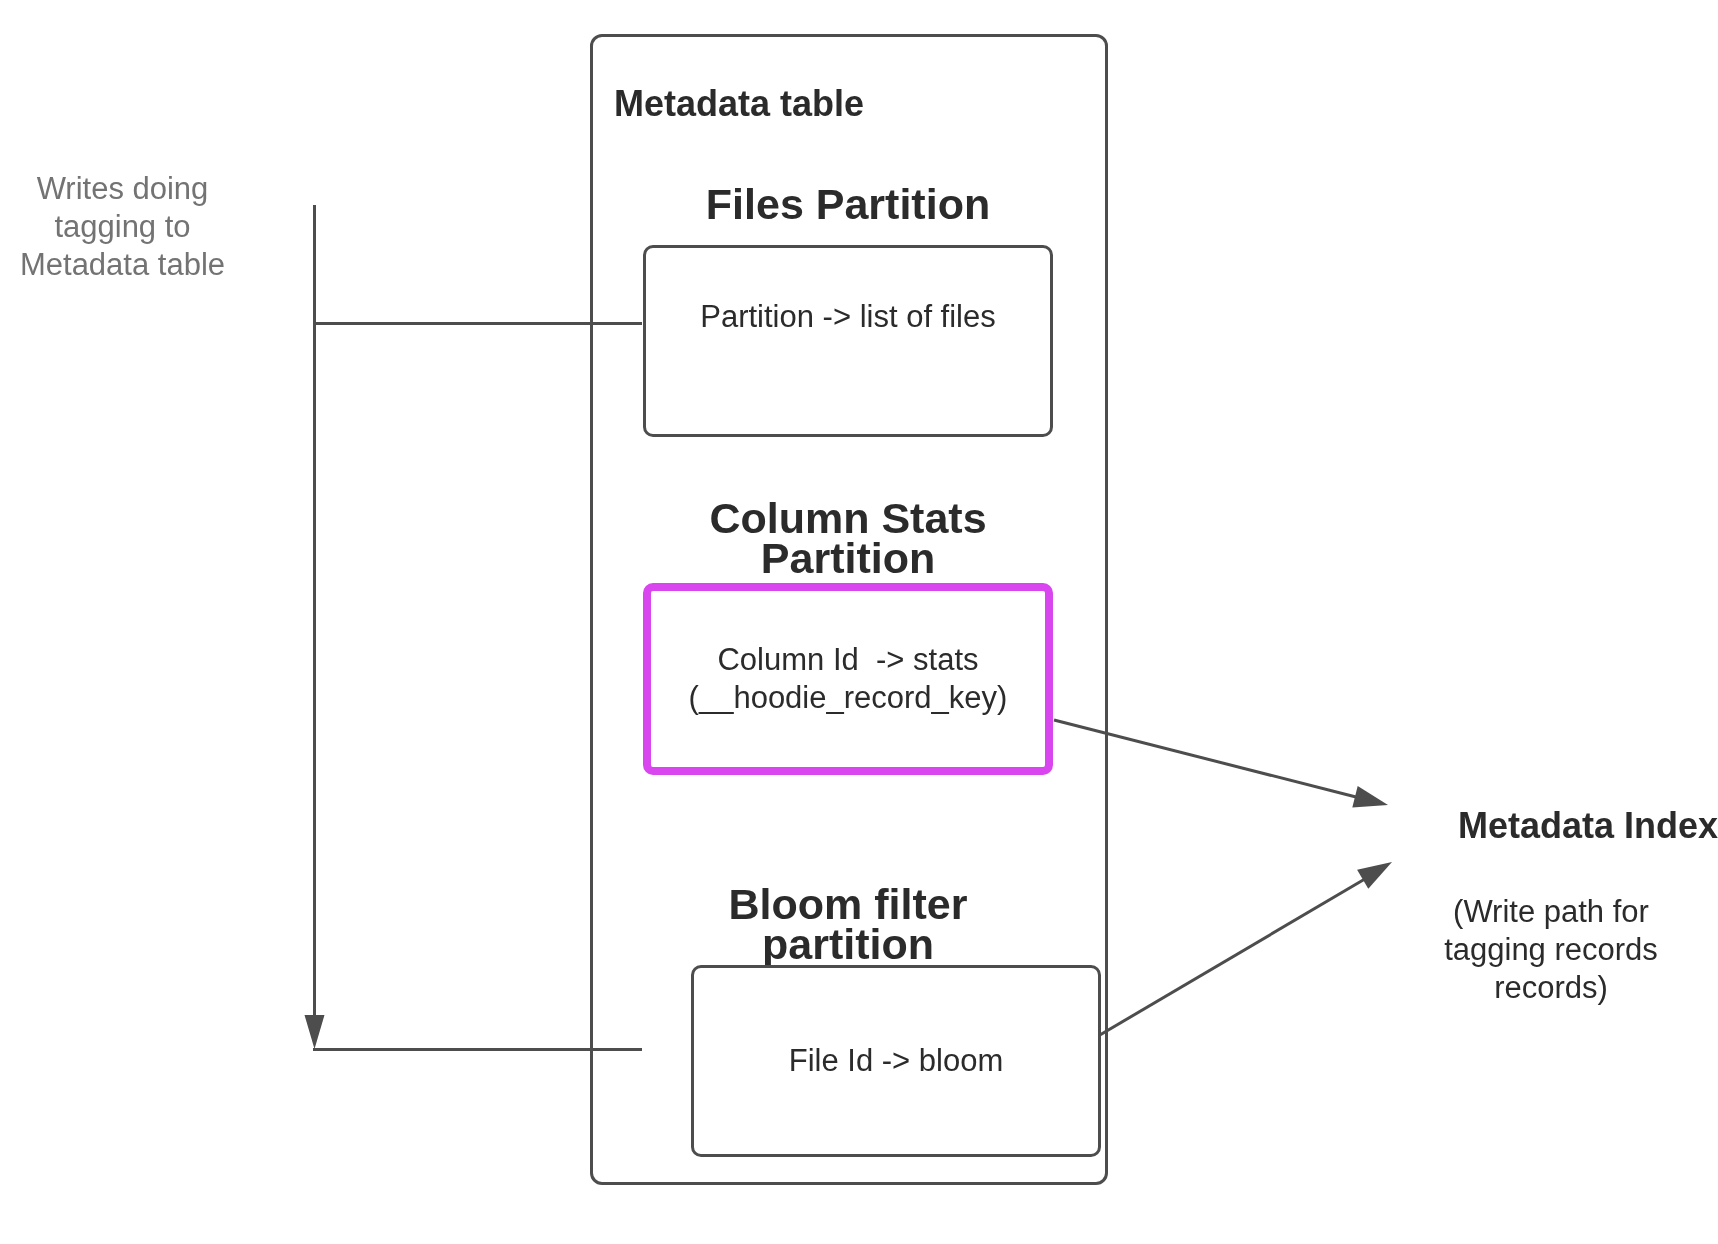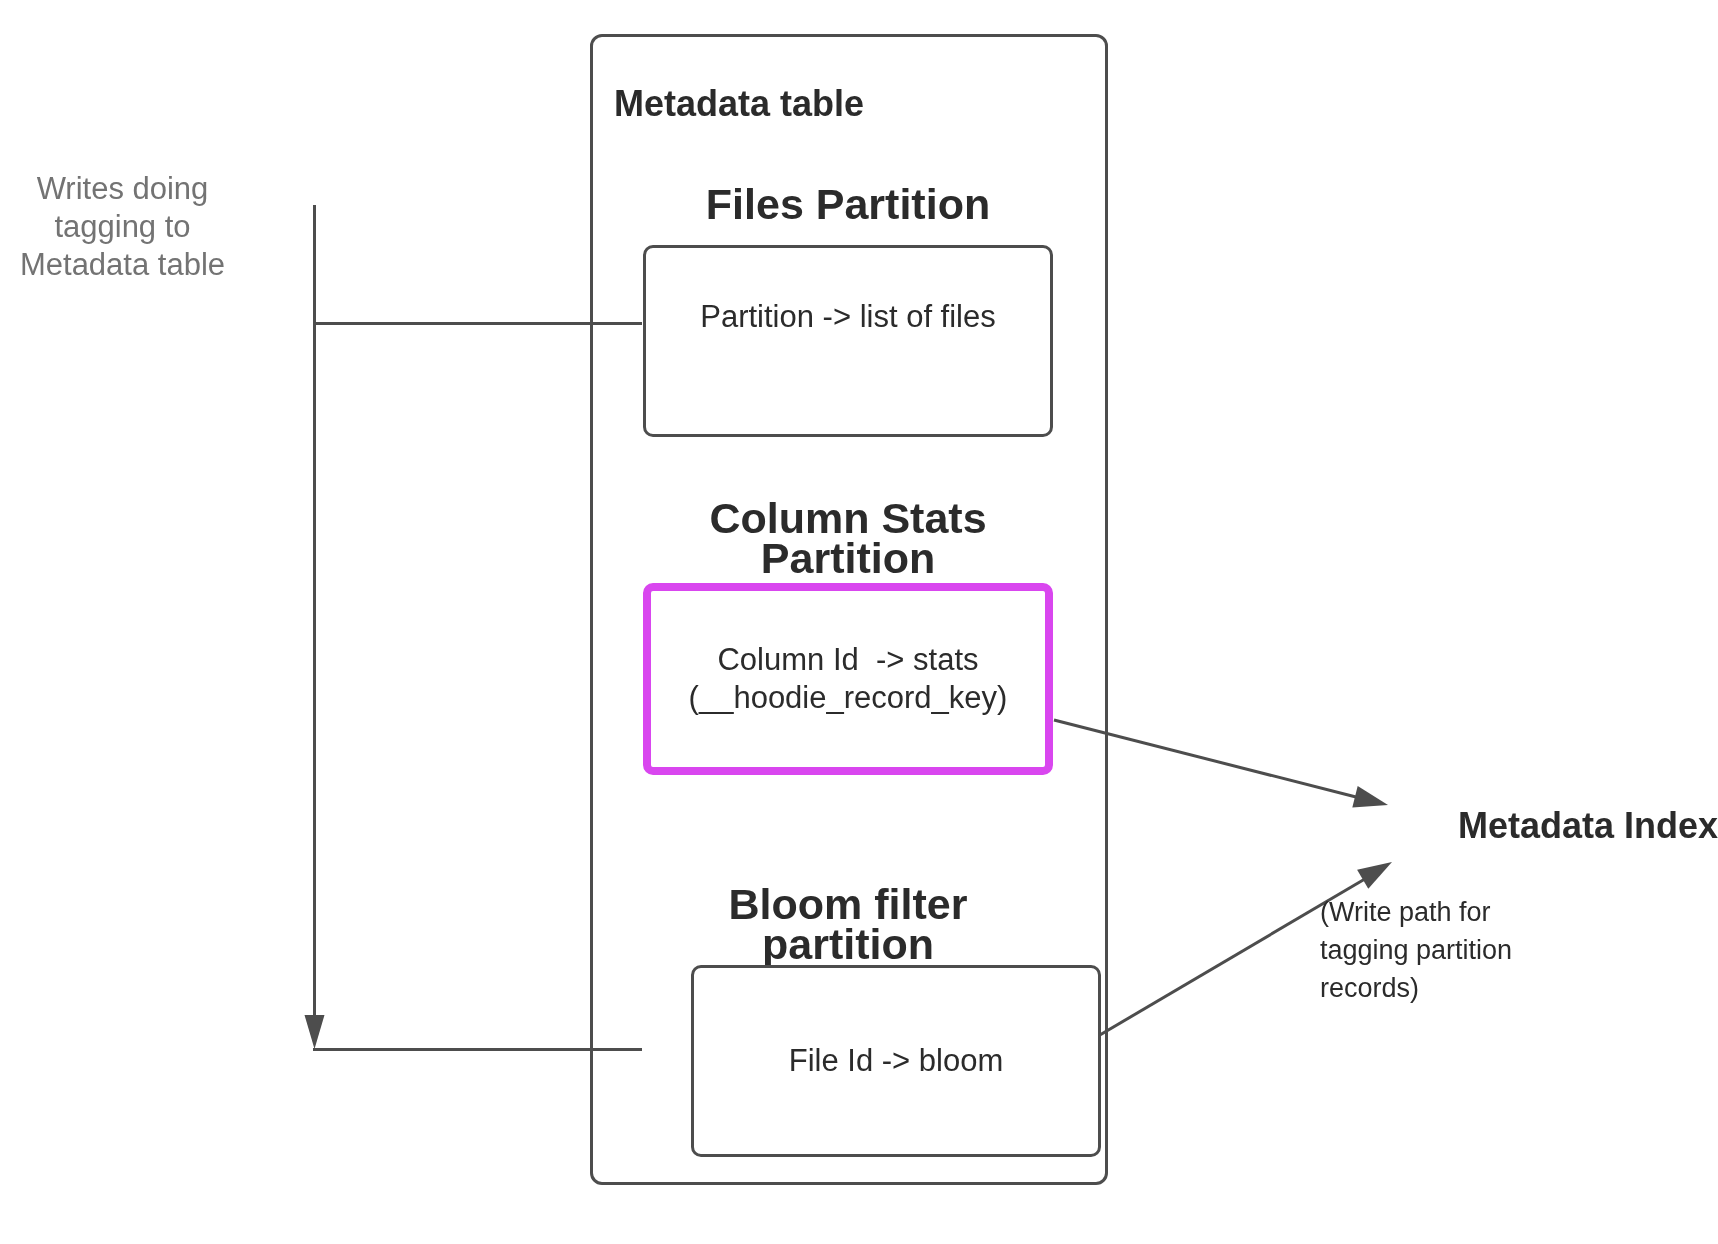--- a/index.html
+++ b/index.html
@@ -80,24 +80,24 @@
     left: 1400px; top: 808px;
     width: 318px;
     text-align: right;
     font-size: 36px;
     font-weight: bold;
     line-height: 1;
     white-space: nowrap;
   }
   .index-caption {
     position: absolute;
-    left: 1320px; top: 893px;
+    left: 1392px; top: 893px;
     width: 318px;
-    text-align: left;
-    font-size: 27px;
+    text-align: center;
+    font-size: 31px;
     line-height: 38px;
   }
 </style>
 </head>
 <body>
 
 <div class="canvas">
 
   <svg class="connectors" viewBox="0 0 1718 1244" xmlns="http://www.w3.org/2000/svg">
 
@@ -144,17 +144,17 @@
     <div>Bloom filter</div>
     <div>partition</div>
   </div>
   <div class="part-box box-bloom">
     <div class="box-line">File Id -&gt; bloom</div>
   </div>
 
   <div class="index-title">Metadata Index</div>
   <div class="index-caption">
     <div>(Write path for</div>
-    <div>tagging partition</div>
+    <div>tagging records</div>
     <div>records)</div>
   </div>
 
 </div>
 
 </body></html>

